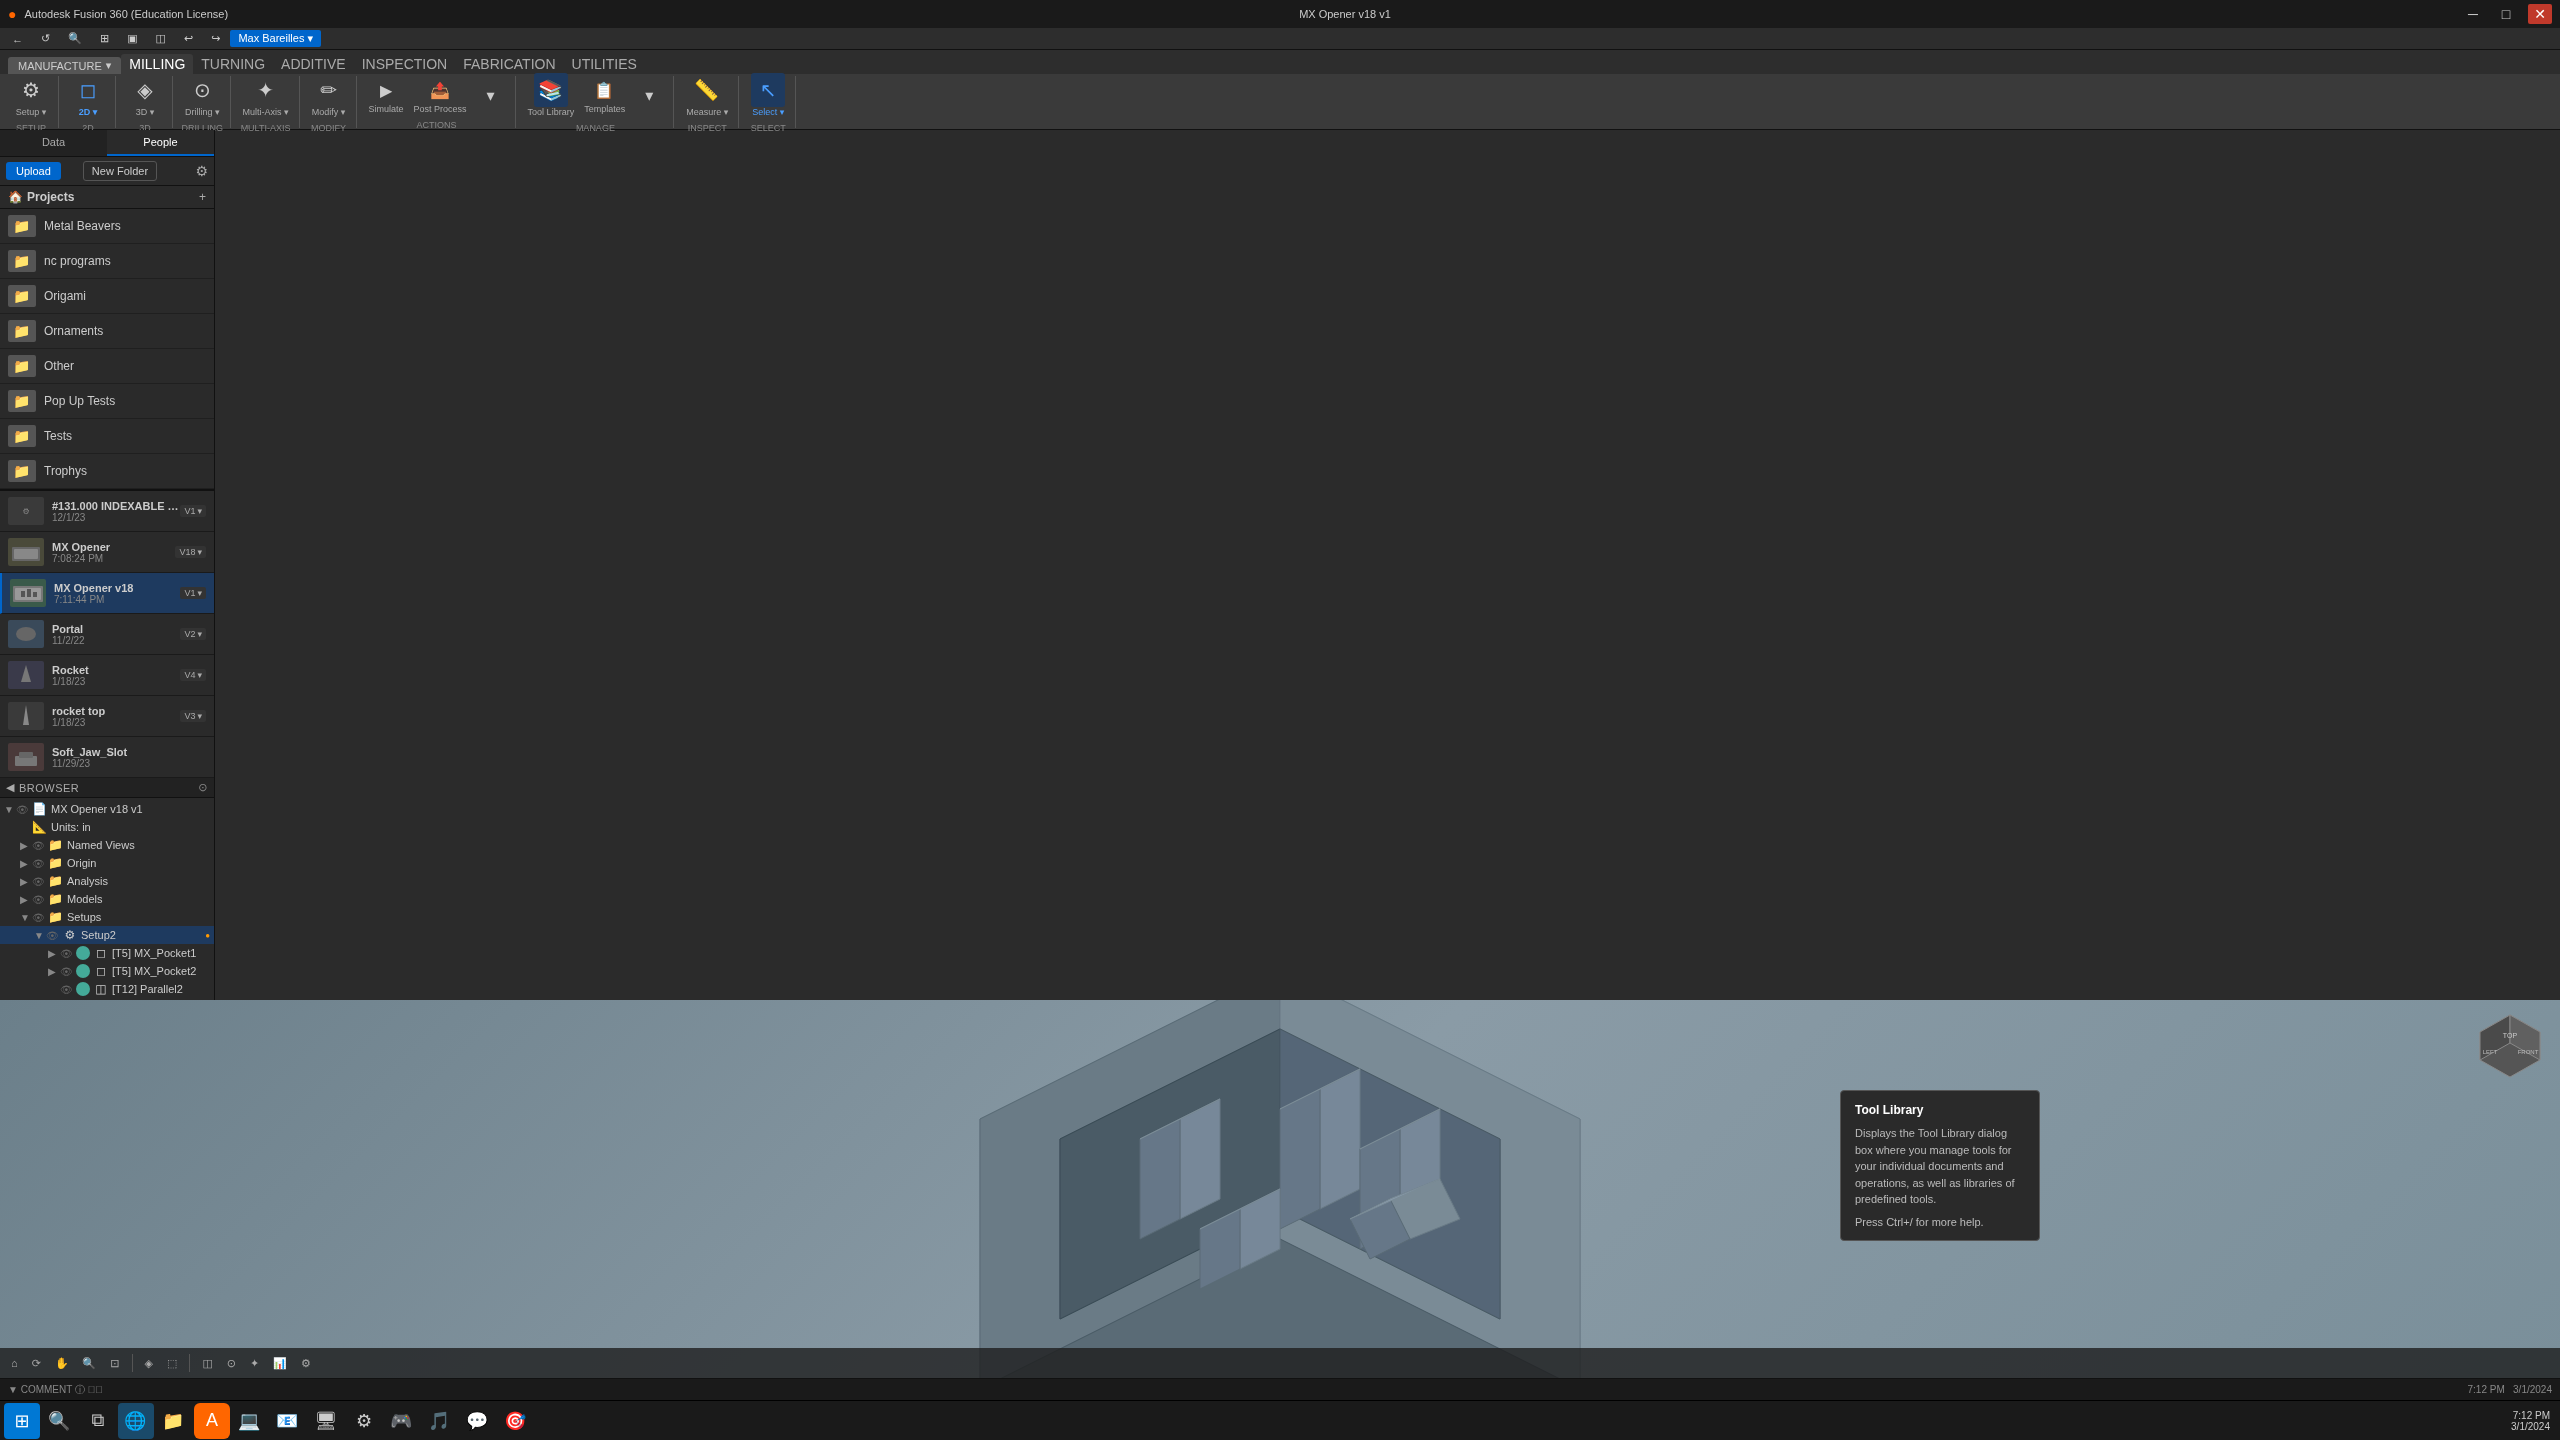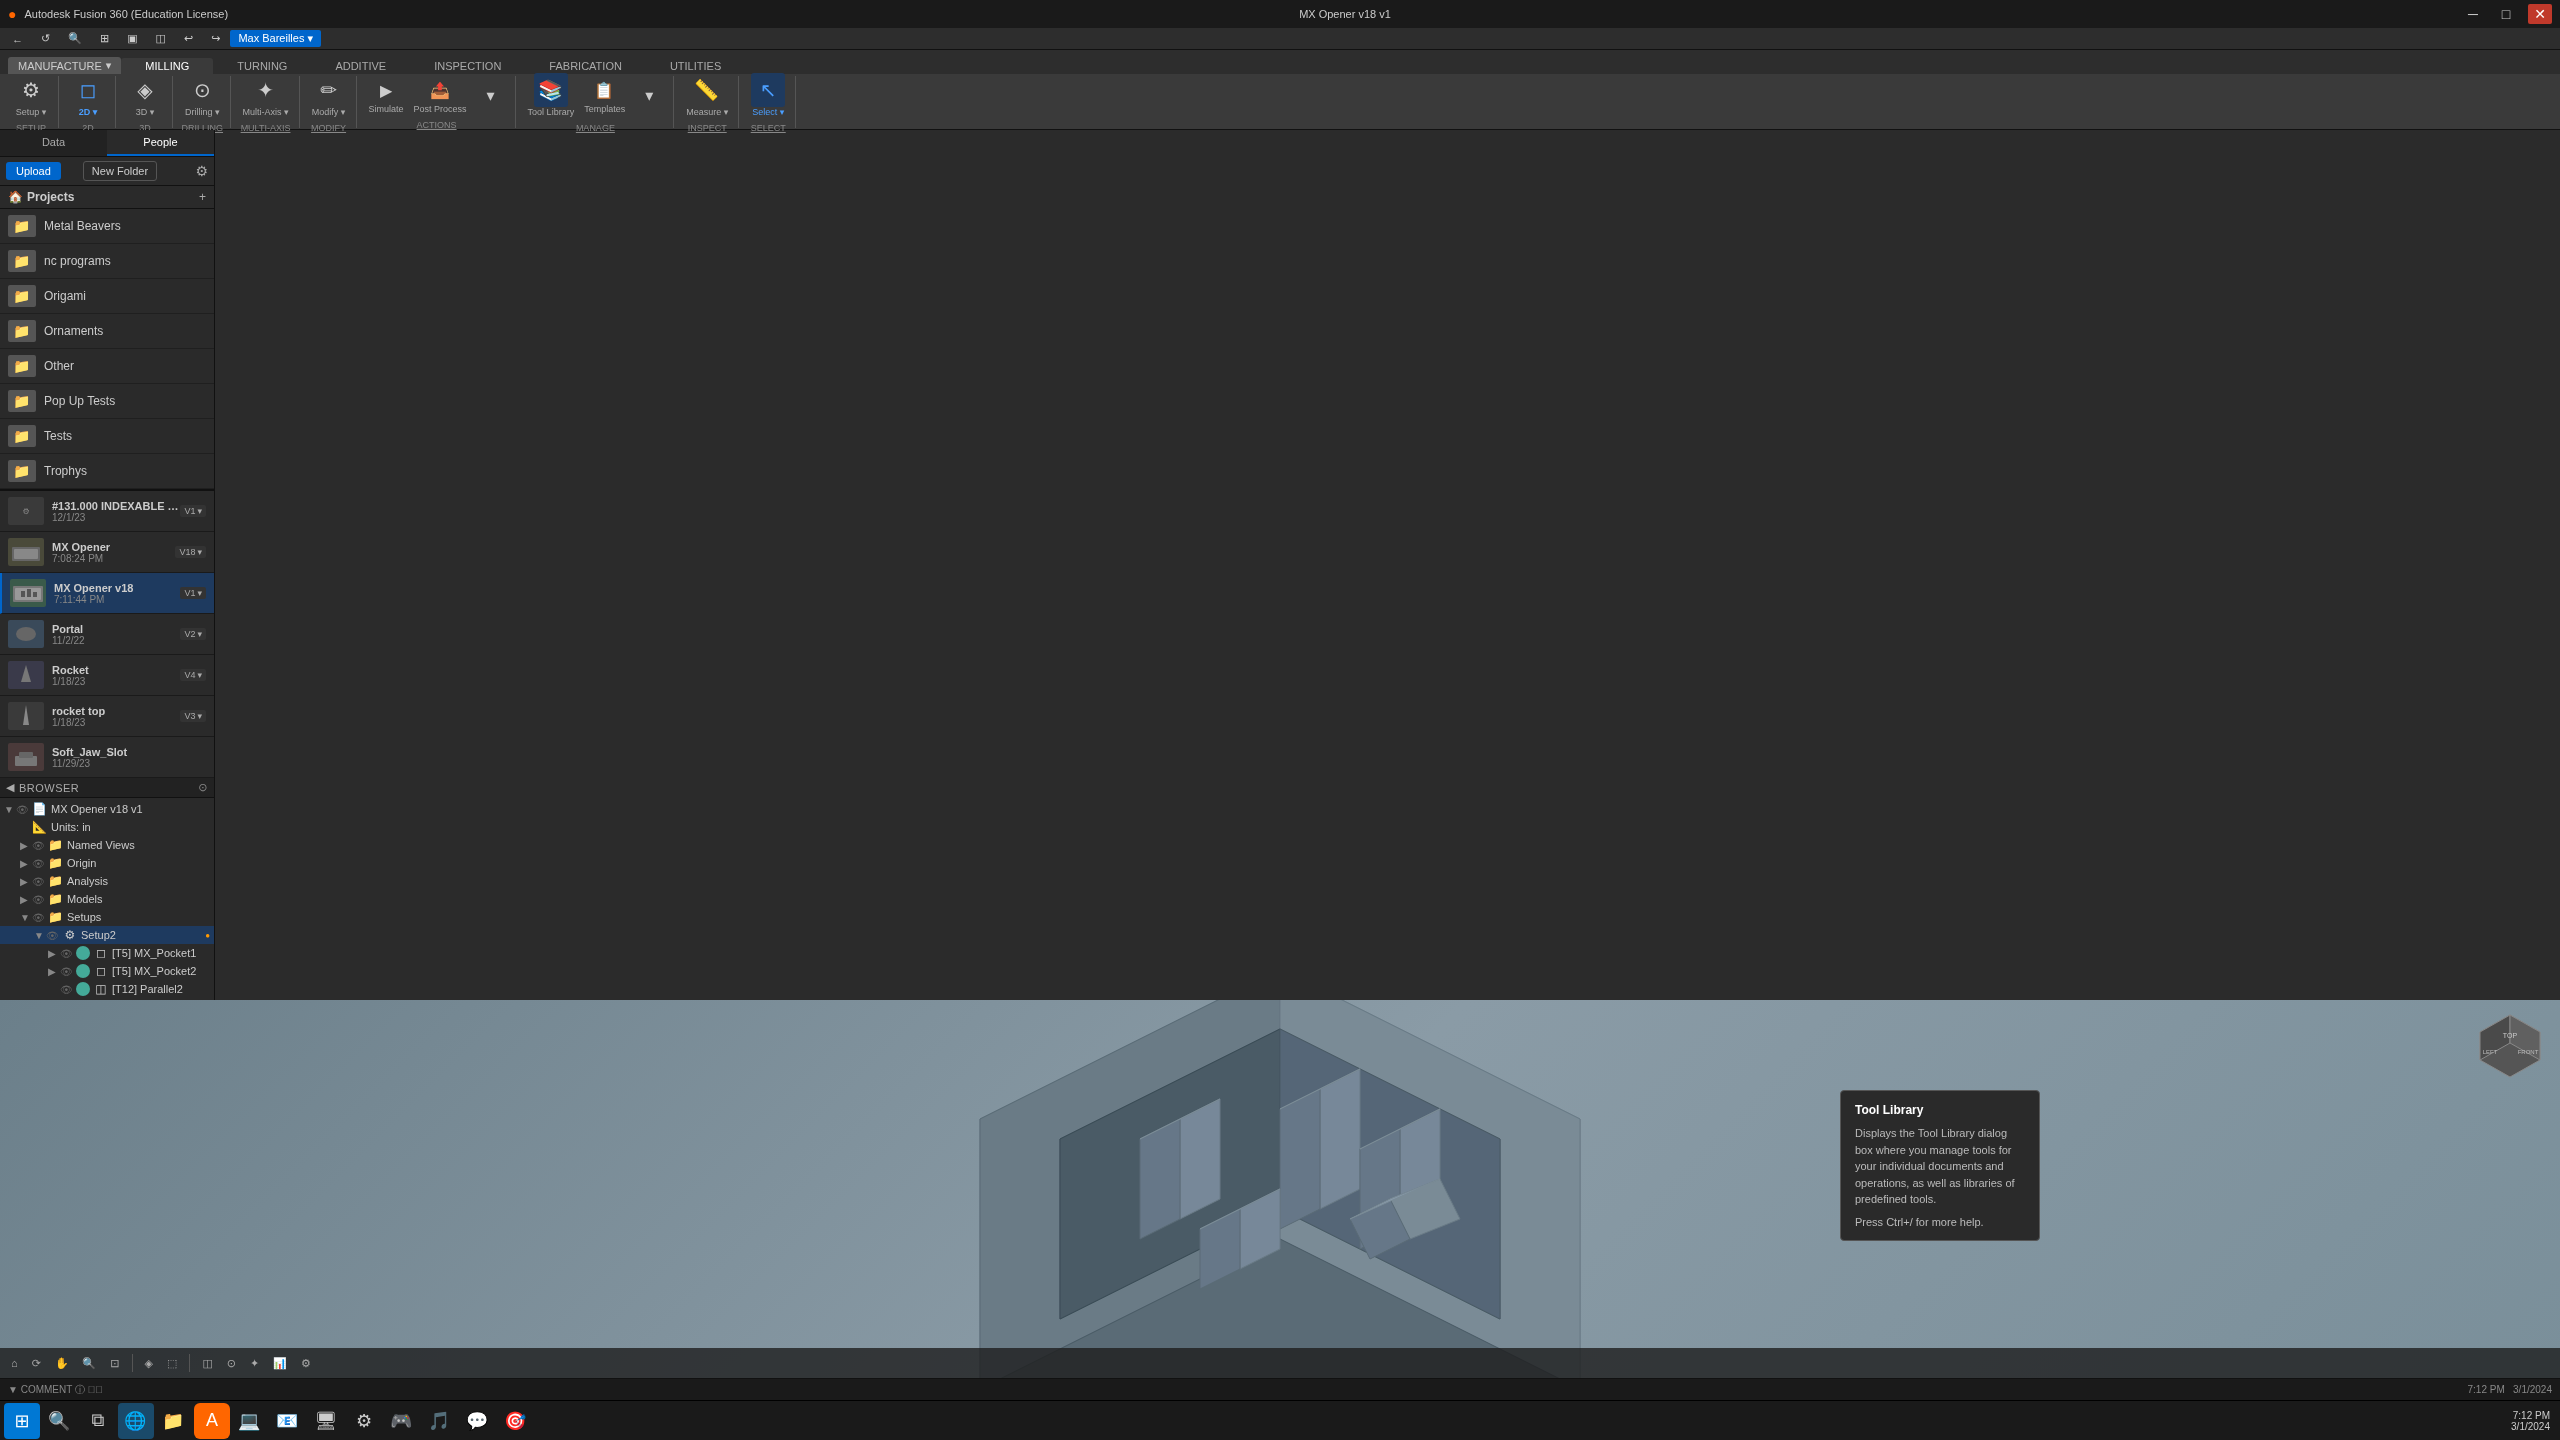--- a/index.html
+++ b/index.html
@@ -137,22 +137,22 @@
       height: 80px;
     }
     #ribbon-tabs {
       display: flex;
       background: #2d2d2d;
       height: 24px;
       align-items: flex-end;
       padding: 0 4px;
     }
     .ribbon-tab {
-      padding: 2px 24px;
-      font-size: 11px;
+      padding: 2px 8px;
+      font-size: 14px;
       cursor: pointer;
       color: #aaa;
       border-radius: 3px 3px 0 0;
     }
     .ribbon-tab.active { background: #3a3a3a; color: #fff; }
     .workspace-btn {
       margin-left: 4px;
       background: #555;
       color: #ccc;
       padding: 2px 10px;
@@ -174,21 +174,21 @@
     .ribbon-group {
       display: flex;
       flex-direction: column;
       align-items: center;
       border-right: 1px solid #555;
       padding: 2px 6px;
       height: 52px;
       justify-content: center;
       gap: 2px;
     }
-    .ribbon-group-label { font-size: 9px; color: #888; margin-top: 2px; text-decoration: underline; }
+    .ribbon-group-label { font-size: 9px; color: #888; margin-top: 2px; }
     .ribbon-btns { display: flex; gap: 2px; align-items: center; }
     .ribbon-btn {
       display: flex;
       flex-direction: column;
       align-items: center;
       padding: 2px 4px;
       cursor: pointer;
       border-radius: 2px;
       min-width: 36px;
     }

